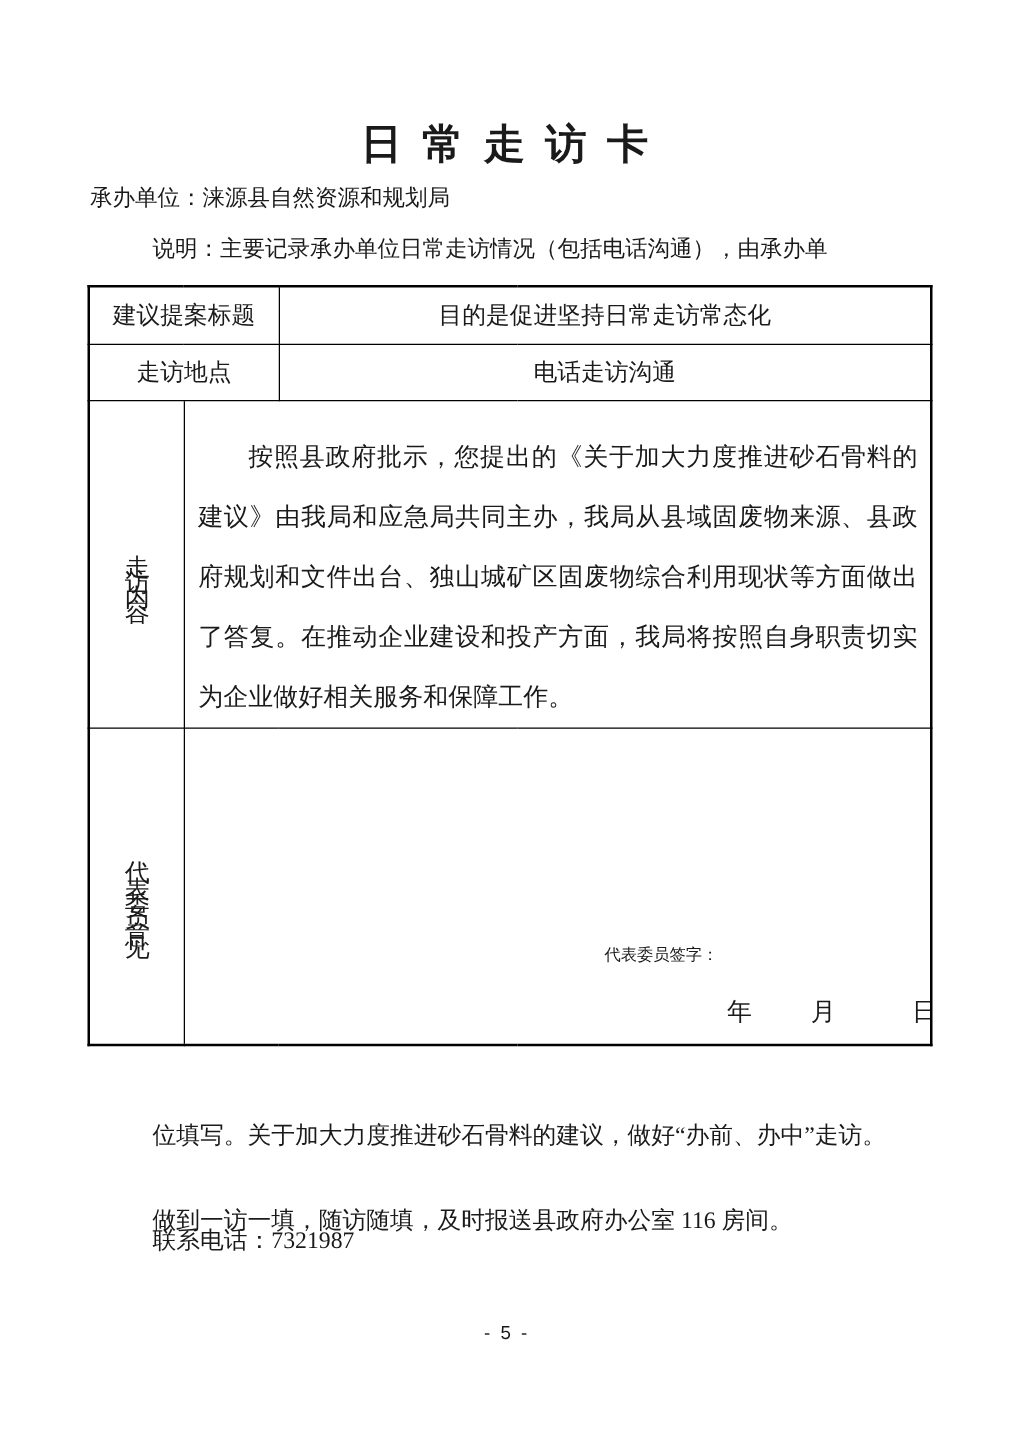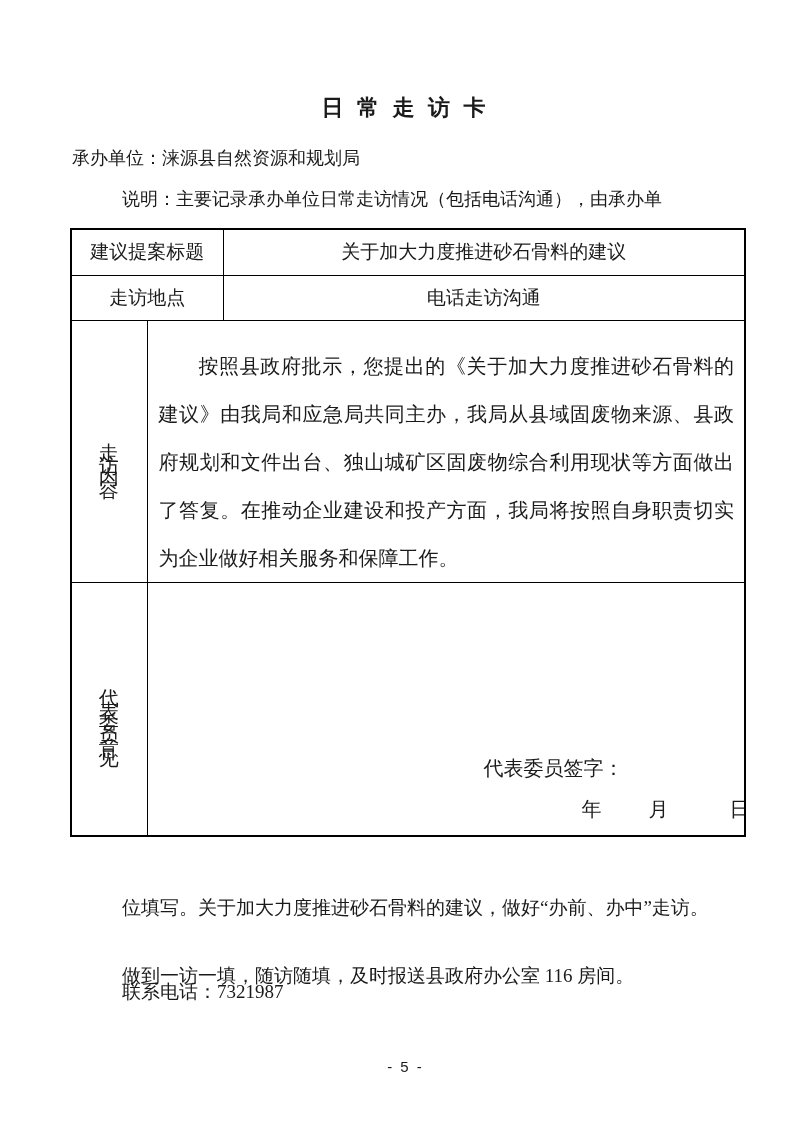--- a/index.html
+++ b/index.html
@@ -16,21 +16,21 @@
     font-family: "Liberation Serif", "DejaVu Serif", serif;
     overflow: hidden;
   }
   .title {
     position: absolute;
     top: 93px;
     left: 0;
     width: 100%;
     margin: 0;
     text-align: center;
-    font-size: 22px;
+    font-size: 33px;
     font-weight: 600;
     letter-spacing: 4px;
     white-space: nowrap;
   }
   .hline {
     position: absolute;
     font-size: 18px;
     white-space: nowrap;
   }
   .line1-left  { left: 72px;  top: 146px; }
@@ -76,21 +76,21 @@
     text-indent: 2em;
     text-align: justify;
     text-justify: inter-character;
     word-break: break-all;
   }
   td.opinion-cell { position: relative; }
   .sign-label {
     position: absolute;
     left: 336px;
     top: 172px;
-    font-size: 20px;
+    font-size: 13px;
     white-space: nowrap;
   }
   .date-part { position: absolute; top: 213px; font-size: 20px; }
   .date-year  { left: 434px; }
   .date-month { left: 501px; }
   .date-day   { left: 582px; }
 
   .fline {
     position: absolute;
     left: 122px;
@@ -126,21 +126,21 @@
     <colgroup>
       <col style="width:76px">
       <col style="width:76px">
       <col style="width:191px">
       <col style="width:158px">
       <col style="width:173px">
     </colgroup>
     <tbody>
       <tr class="r2">
         <td colspan="2">建议提案标题</td>
-        <td colspan="3">关于加大力度推进砂石骨料的建议</td>
+        <td colspan="3">目的是促进坚持日常走访常态化</td>
       </tr>
       <tr class="r3">
         <td colspan="2">走访地点</td>
         <td colspan="3">电话走访沟通</td>
       </tr>
       <tr class="r4">
         <td>
           <div class="v-label">走访内容</div>
         </td>
         <td colspan="4" class="content-cell">

